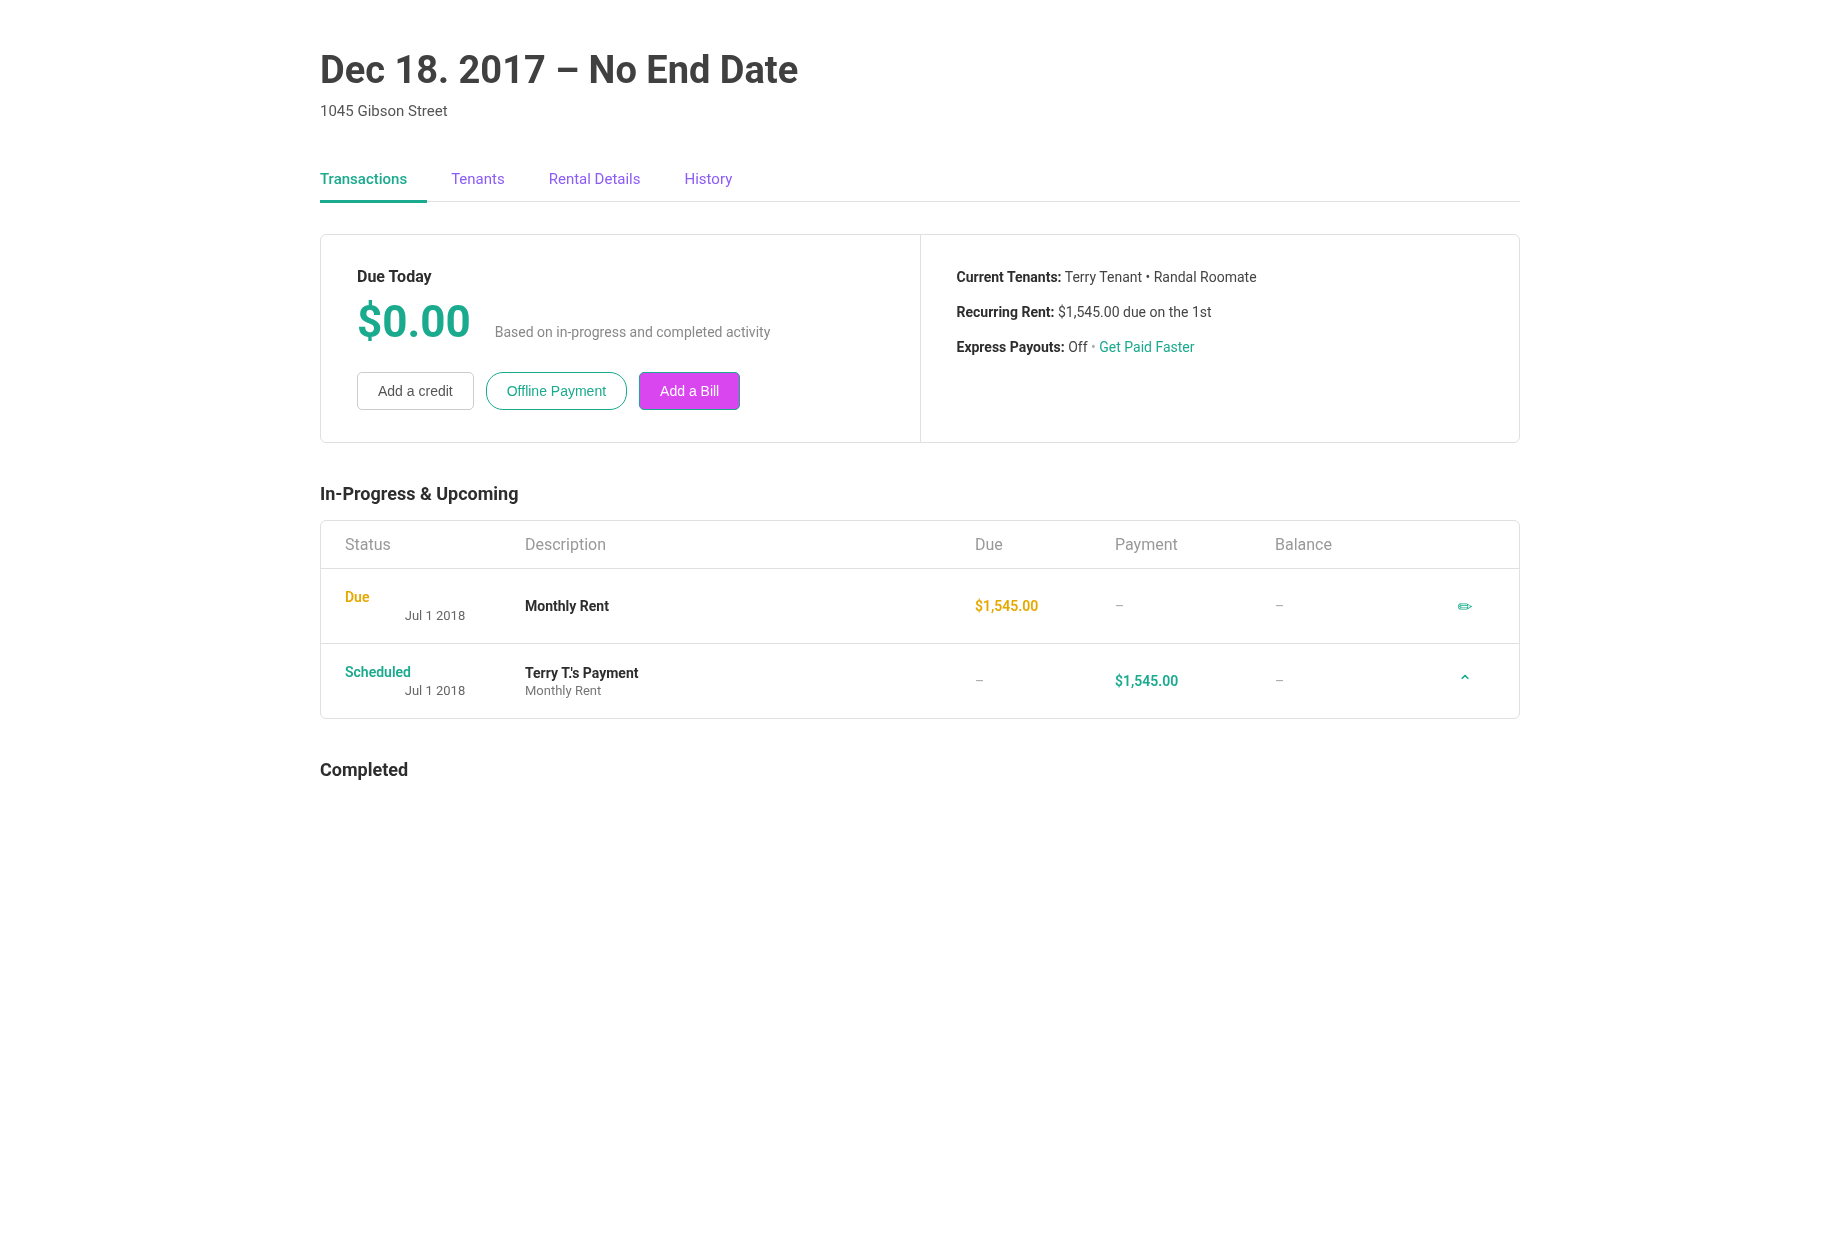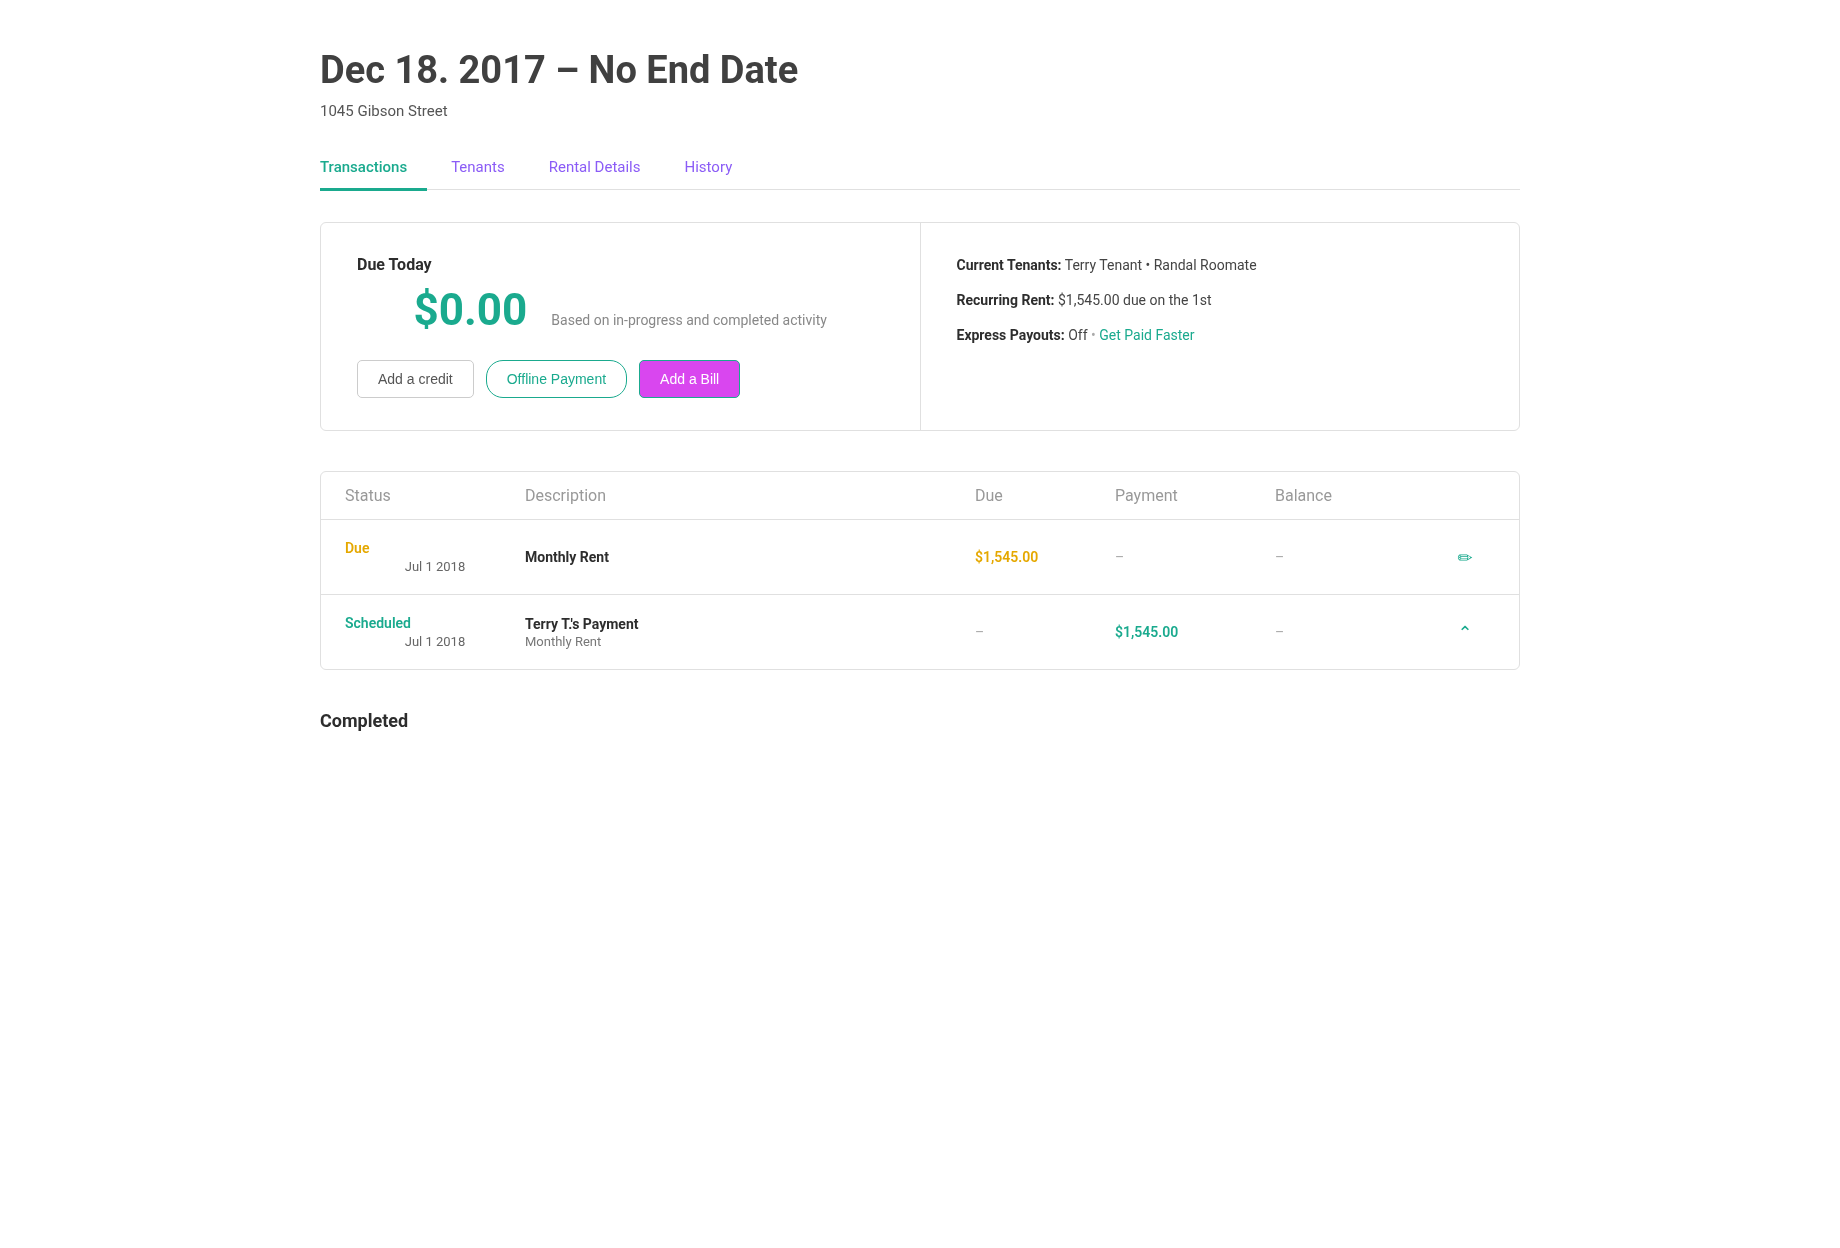--- a/index.html
+++ b/index.html
@@ -17,21 +17,21 @@
     .page-title {
       font-size: 38px;
       font-weight: 700;
       color: #404040;
       line-height: 1.2;
       margin-bottom: 8px;
     }
     .page-subtitle {
       font-size: 15px;
       color: #555;
-      margin-bottom: 28px;
+      margin-bottom: 40px;
     }
     
     .tabs {
       display: flex;
       border-bottom: 1.5px solid #e0e0e0;
       margin-bottom: 32px;
       gap: 4px;
     }
     .tab {
       padding: 10px 20px 12px 20px;
@@ -223,21 +223,21 @@
   <nav class="tabs">
     <span class="tab active">Transactions</span>
     <span class="tab">Tenants</span>
     <span class="tab">Rental Details</span>
     <span class="tab">History</span>
   </nav>
 
   <div class="summary-card">
     <div class="summary-left">
       <div class="due-today-label">Due Today</div>
-      <div style="display:flex; align-items:baseline; flex-wrap:wrap; gap:10px; margin-bottom:4px;justify-content:center;">
+      <div style="display:flex; align-items:baseline; flex-wrap:wrap; gap:10px; margin-bottom:4px;">
         <span class="due-amount">$0.00</span>
         <span class="due-note">Based on in-progress and completed activity</span>
       </div>
       <div class="action-buttons">
         <button class="btn">Add a credit</button>
         <button class="btn btn-outline-teal">Offline Payment</button>
         <button class="btn btn-primary">Add a Bill</button>
       </div>
     </div>
     <div class="summary-right">
@@ -251,20 +251,21 @@
       </div>
       <div class="info-line">
         <strong>Express Payouts:</strong>
         <span>Off</span>
         <span style="color:#aaa;"> • </span>
         <a class="link-teal">Get Paid Faster</a>
       </div>
     </div>
   </div>
 
+  <div class="section-title">In-Progress &amp; Upcoming</div>
   <div class="table-container">
 
     <div class="table-header">
       <span class="col-header">Status</span>
       <span class="col-header">Description</span>
       <span class="col-header">Due</span>
       <span class="col-header">Payment</span>
       <span class="col-header">Balance</span>
       <span class="col-header"></span>
     </div>

